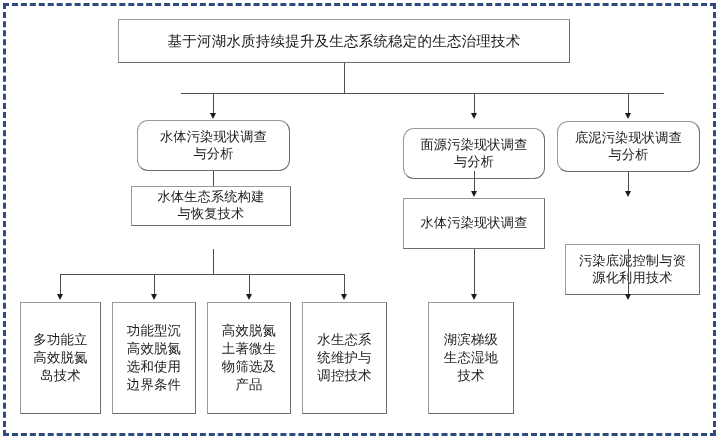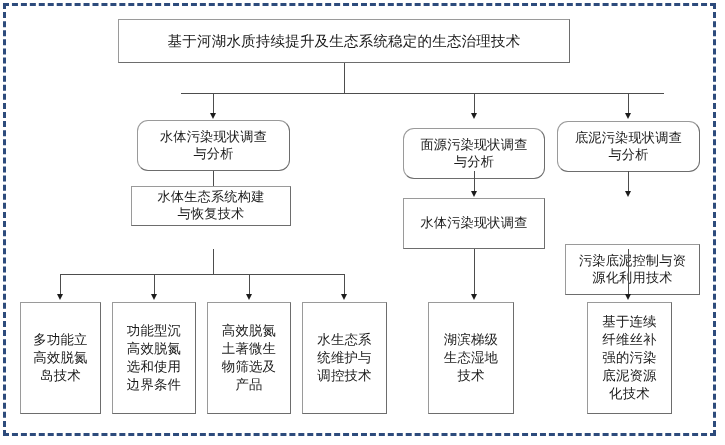--- a/index.html
+++ b/index.html
@@ -157,19 +157,14 @@
 产品</div>
 
   <div class="node leaf" style="left:302px; top:302px; width:85px; height:112px;">水生态系
 统维护与
 调控技术</div>
 
   <div class="node leaf" style="left:428px; top:302px; width:86px; height:112px;">湖滨梯级
 生态湿地
 技术</div>
 
-  <div class="node leaf" style="left:587px; top:302px; width:85px; height:112px;">基于连续
-纤维丝补
-强的污染
-底泥资源
-化技术</div>
 
 </div>
 
 </body></html>

